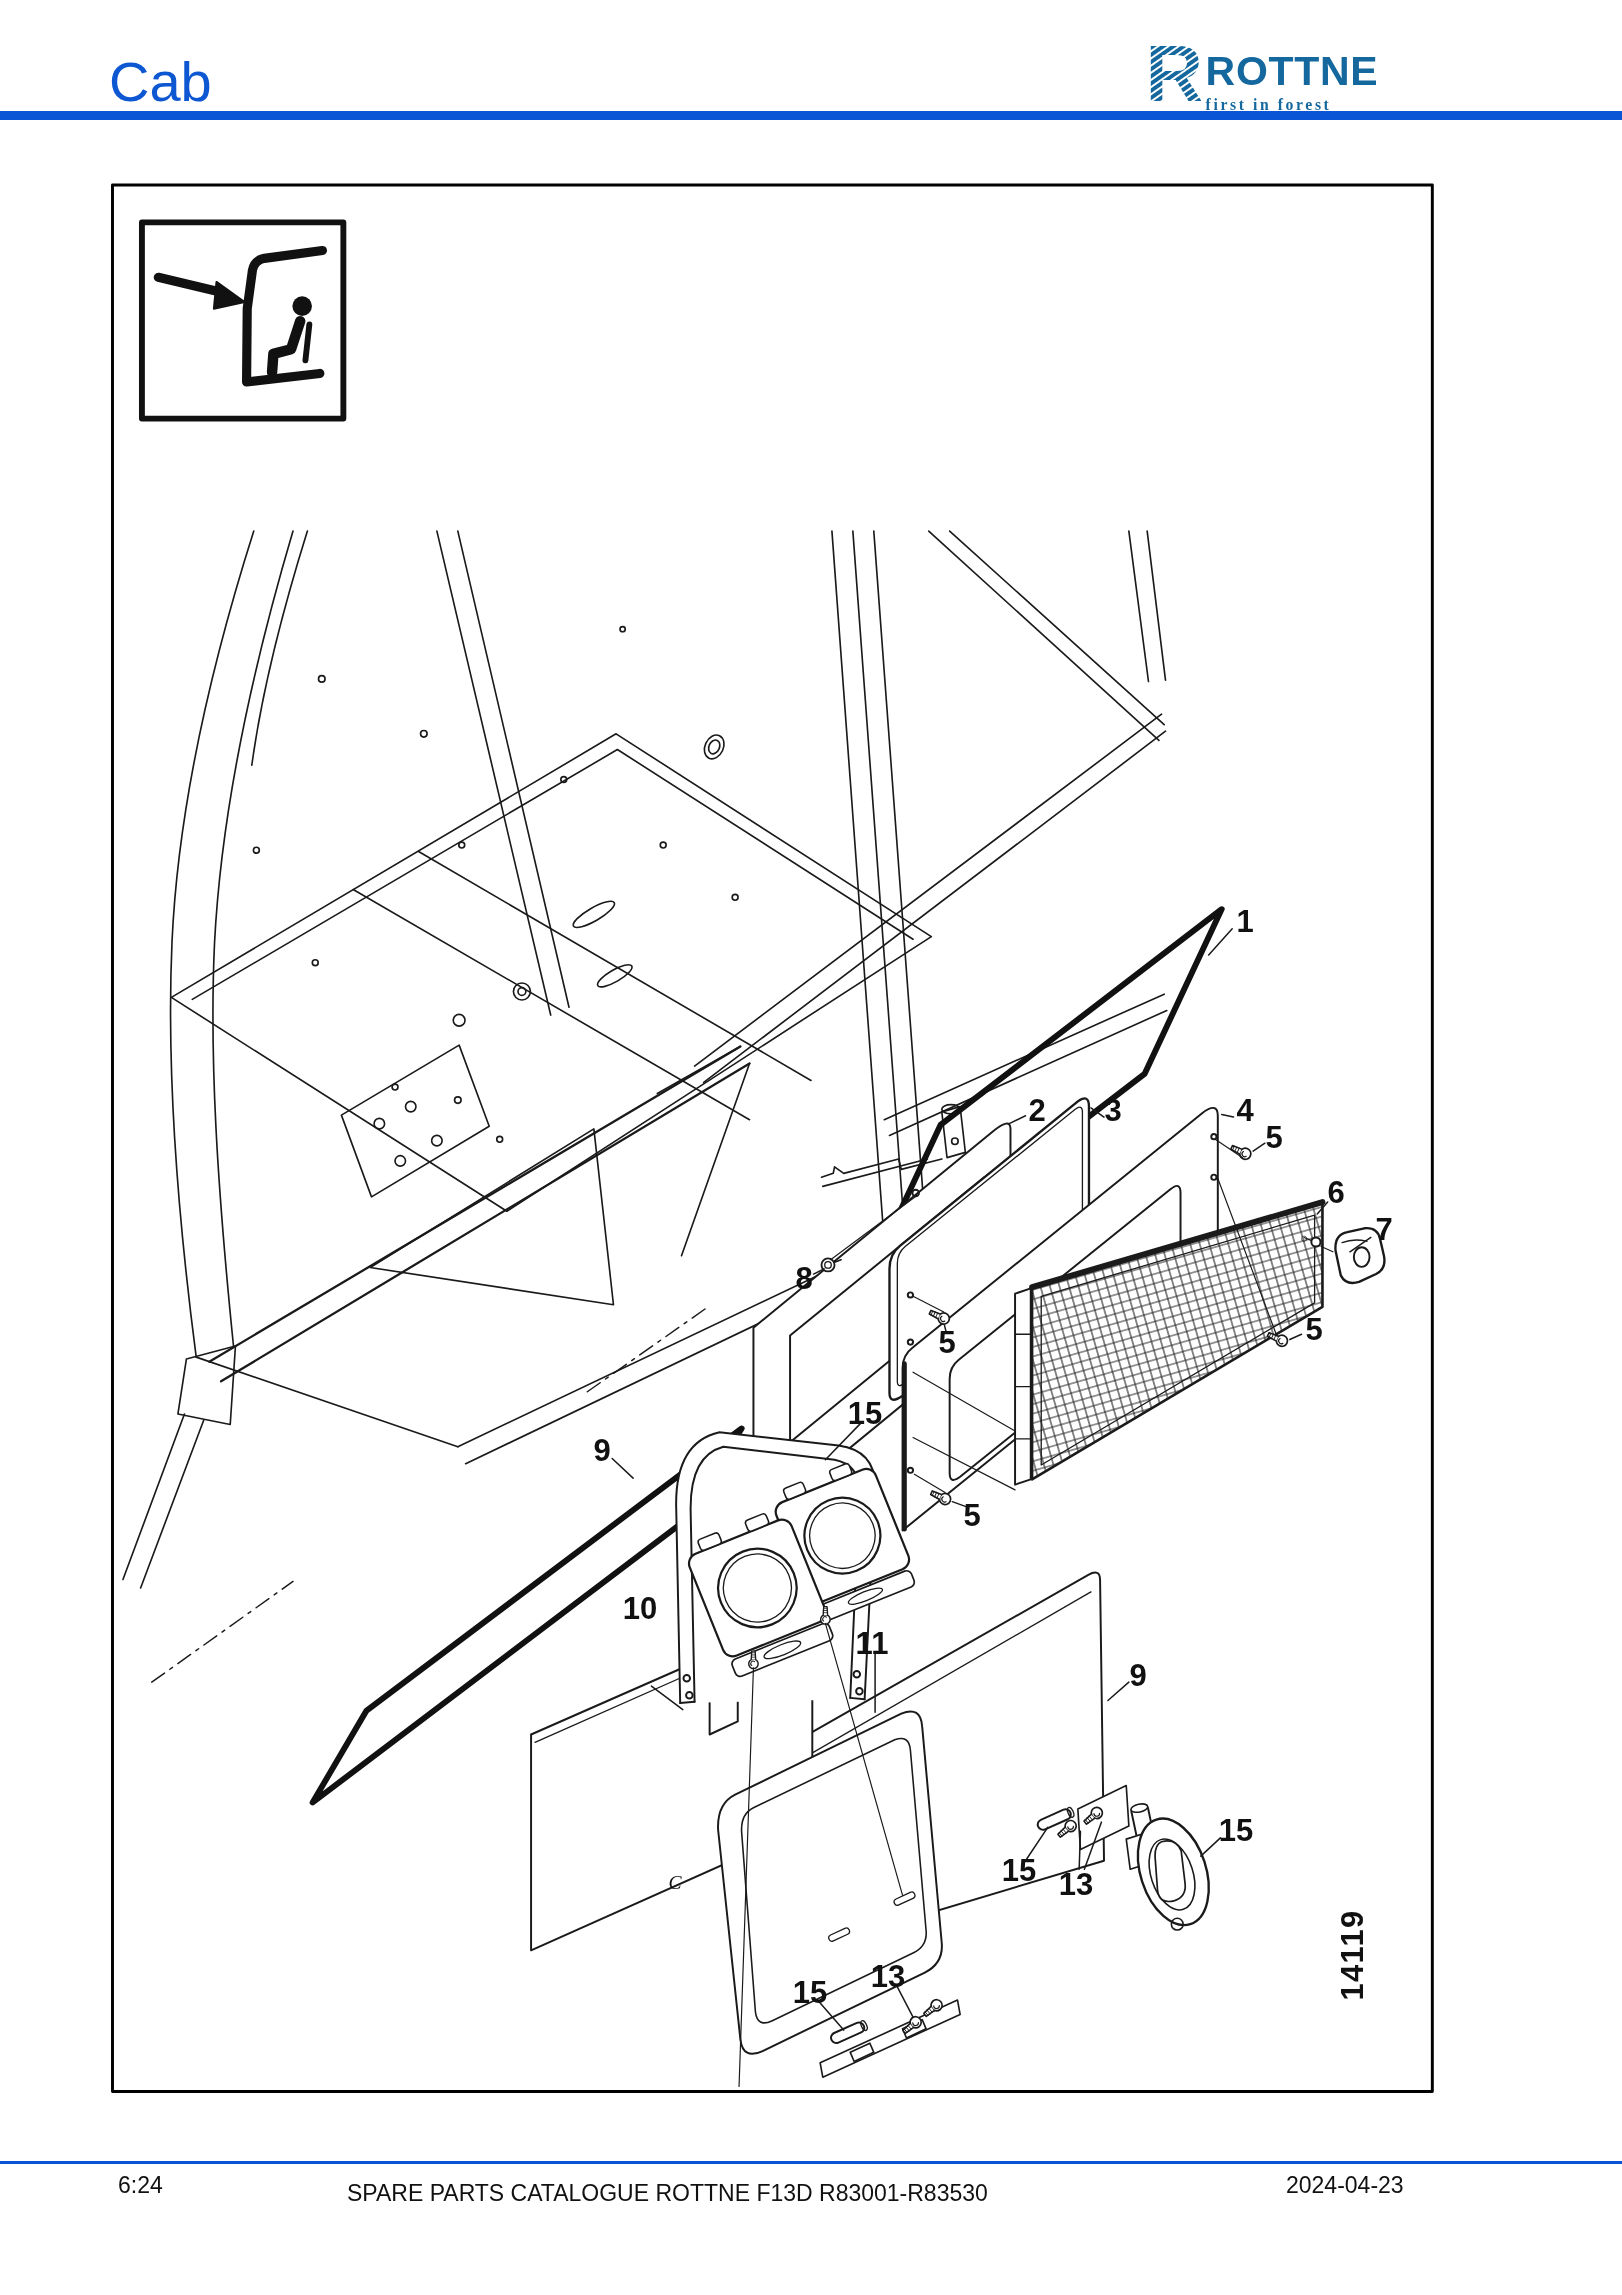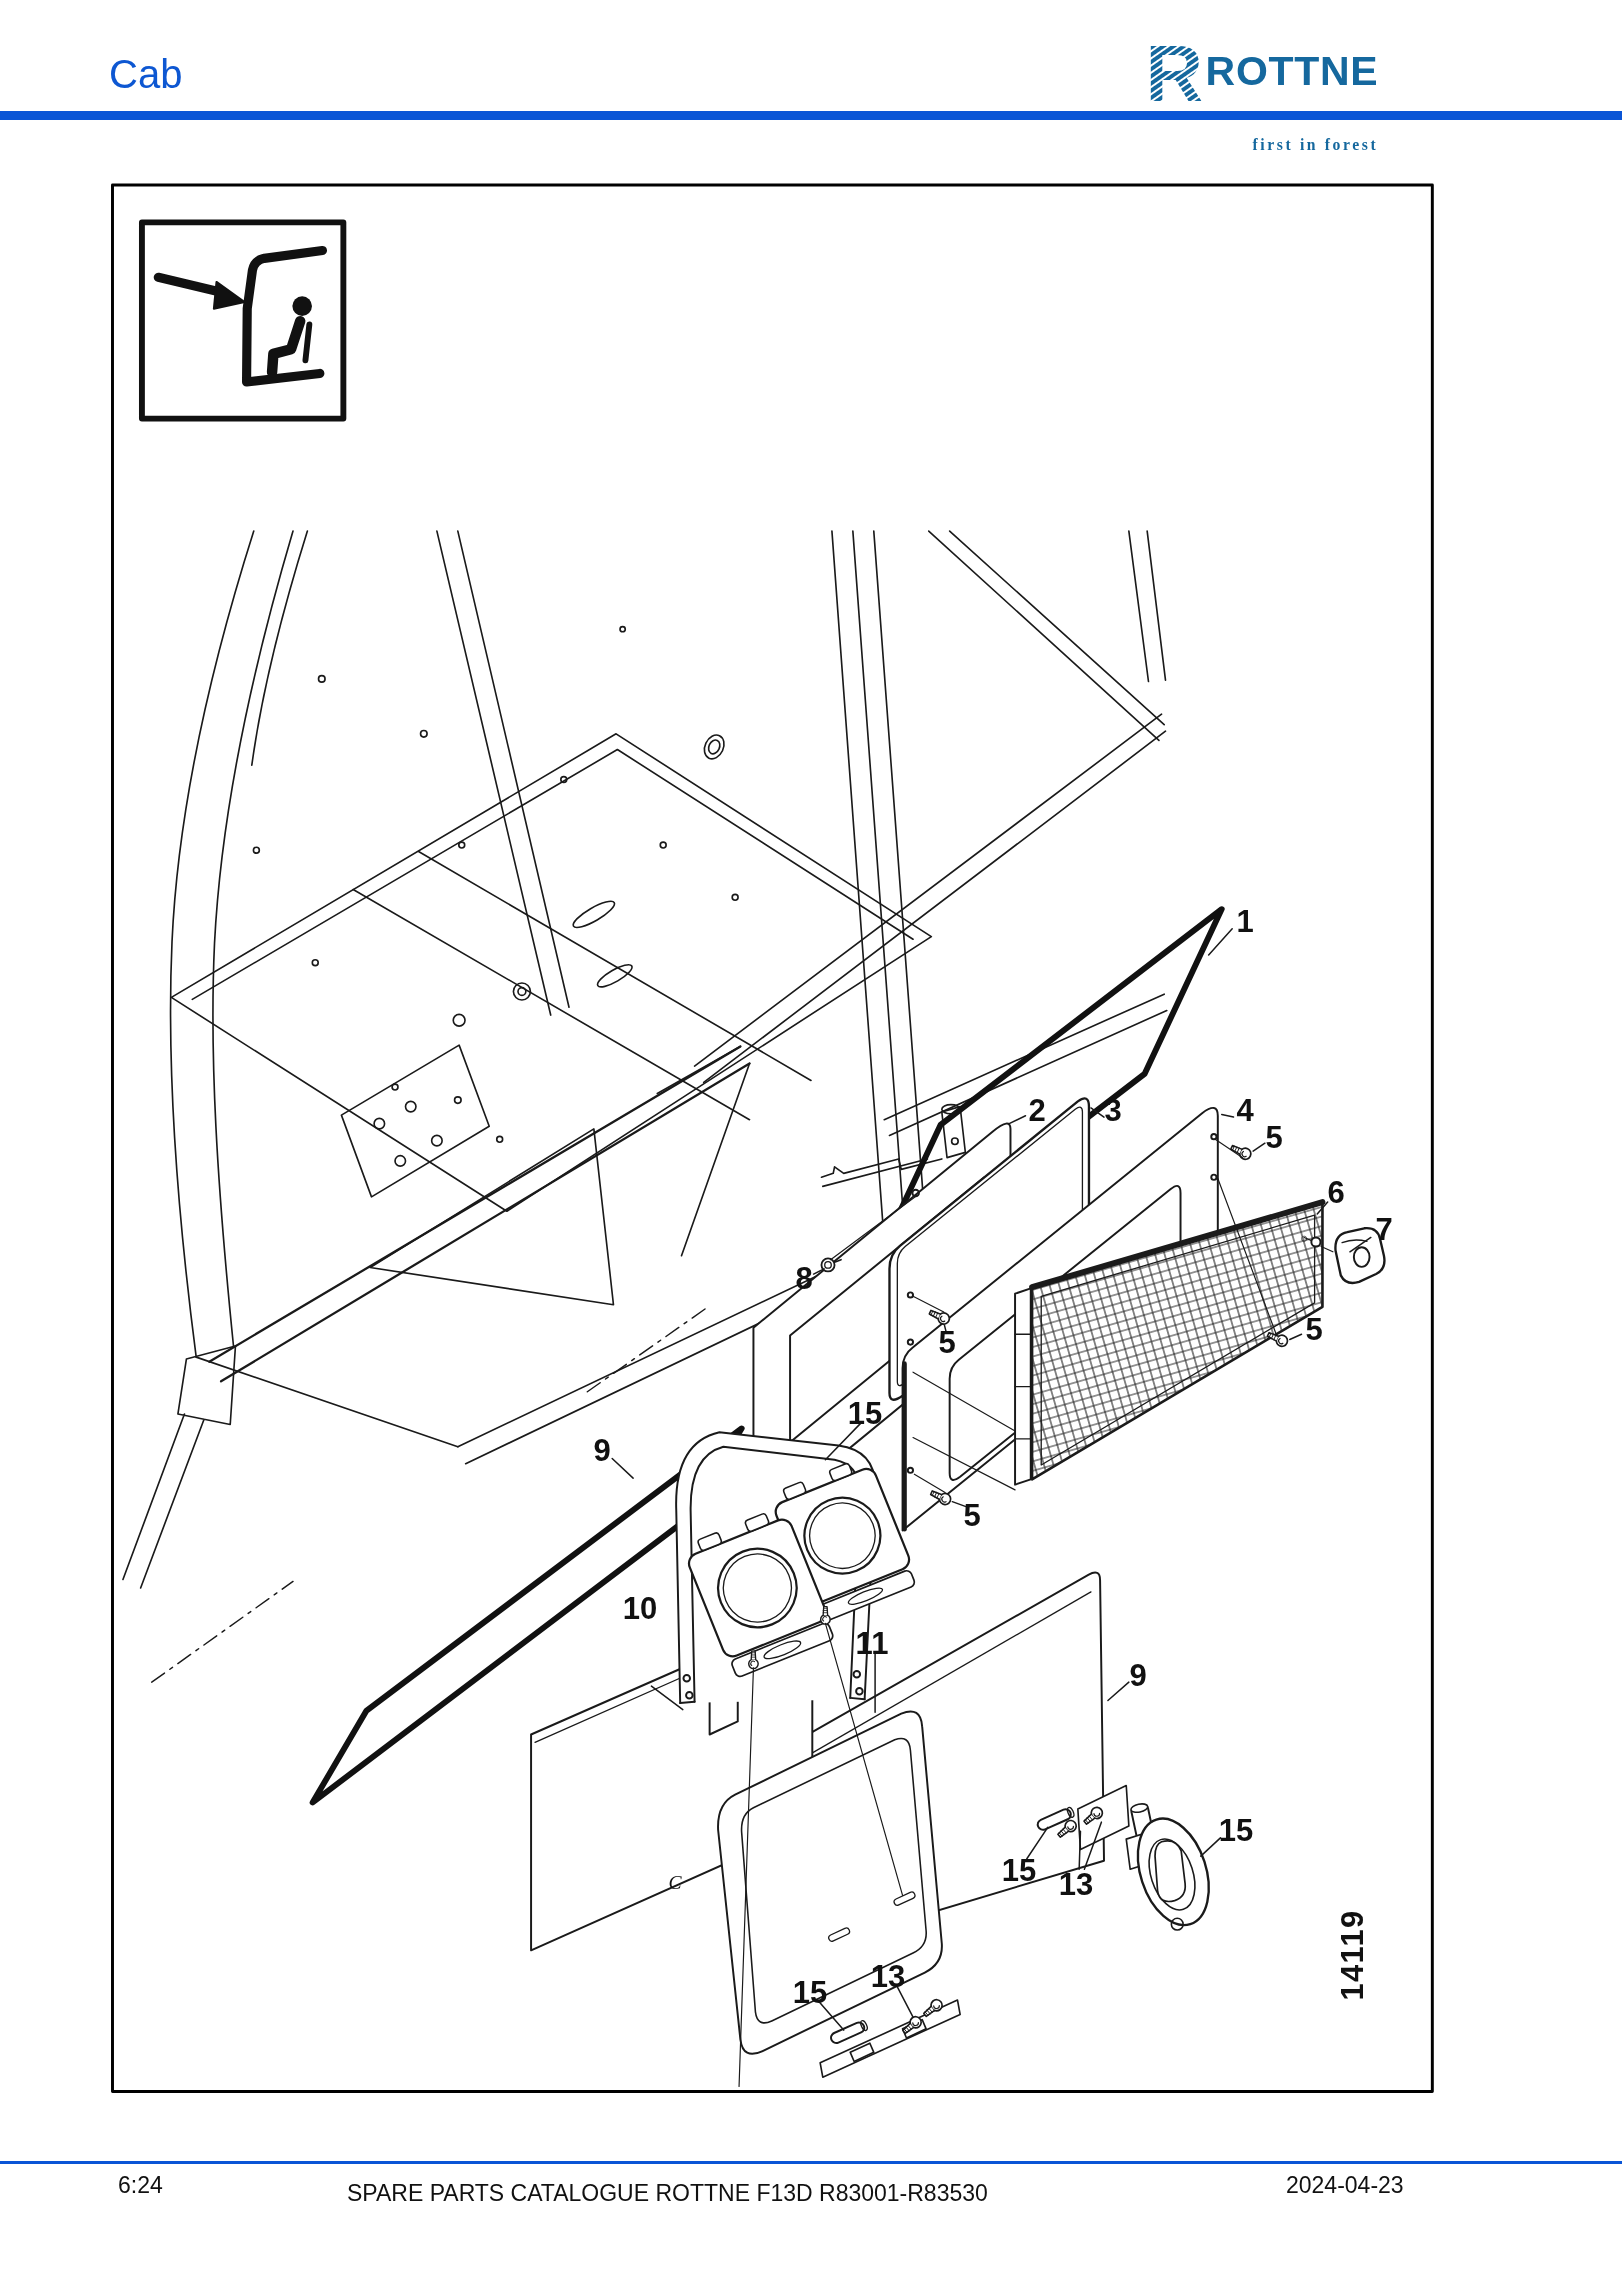--- a/index.html
+++ b/index.html
@@ -3,26 +3,26 @@
 <meta charset="utf-8">
 <style>
   html,body{margin:0;padding:0;}
   body{
     width:1622px;height:2295px;position:relative;background:#ffffff;
     font-family:"Liberation Sans",sans-serif;overflow:hidden;
   }
   
   .page-title{
     position:absolute;left:109px;top:54px;margin:0;
-    font-size:40px;font-weight:400;color:#0d57d2;line-height:1;
+    font-size:56px;font-weight:400;color:#0d57d2;line-height:1;
   }
   .header-rule{position:absolute;left:0;top:111px;width:1622px;height:8.5px;background:#0a55d6;}
   .logo{position:absolute;left:1148px;top:33px;display:flex;align-items:flex-start;}
   .logo-mark{display:block;}
-  .logo-text{display:flex;flex-direction:column;align-items:flex-end;margin-left:2.6px;gap:40px;}
+  .logo-text{display:flex;flex-direction:column;align-items:flex-start;margin-left:2.6px;}
   .logo-name{font-size:41px;font-weight:800;letter-spacing:0.7px;color:#15689e;line-height:1;margin-top:18.3px;}
   .logo-tagline{font-size:15.7px;font-weight:600;letter-spacing:2.6px;color:#15689e;margin-top:3.9px;font-family:Liberation Serif, serif;}
   
   .figure-area{position:absolute;left:0;top:0;width:1622px;height:2295px;}
   .callout{
     position:absolute;transform:translate(-50%,-50%);
     font-size:31px;font-weight:700;color:#111;white-space:nowrap;line-height:1;
   }
   .callout.small{font-family:"Liberation Serif",serif;font-style:italic;font-weight:400;font-size:19.6px;}
   .drawing-number{

